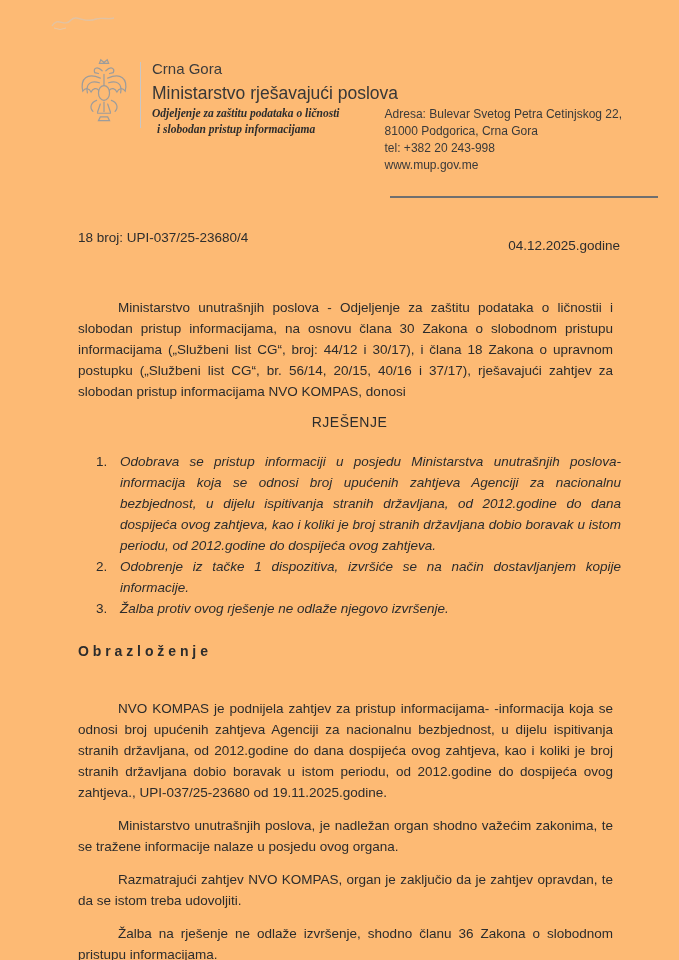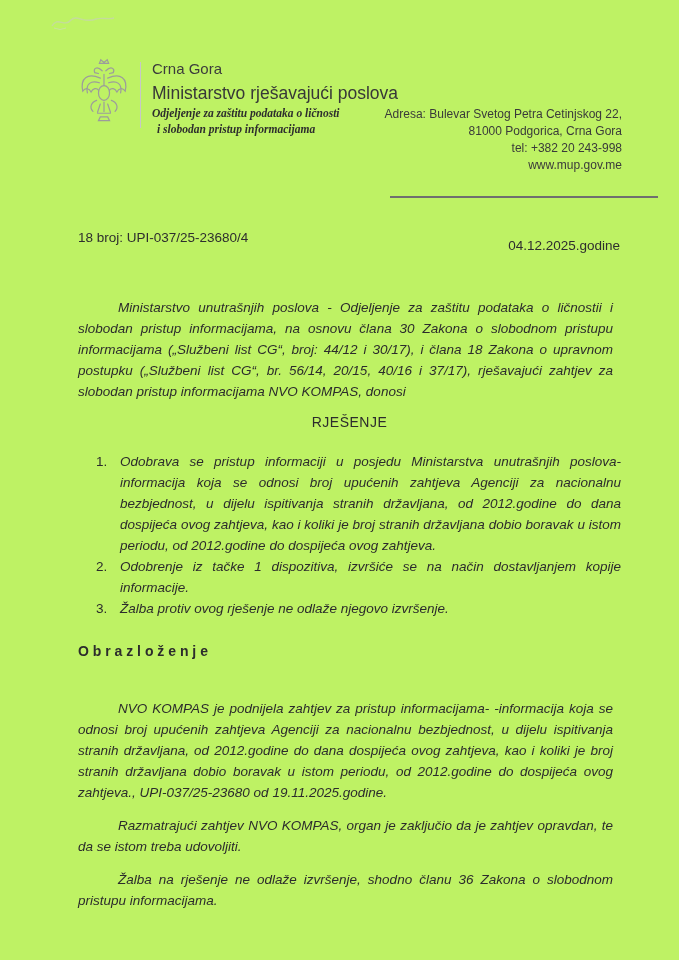--- a/index.html
+++ b/index.html
@@ -1,45 +1,45 @@
 <!DOCTYPE html>
 <html><head>
 <meta charset="utf-8">
 <style>
   html,body{margin:0;padding:0;background:#e9e9e9;}
   .page{
     position:relative;
     width:679px;height:960px;
     margin:0 auto;
-    background:#bef264;
+    background:#fdba74;
     overflow:hidden;
     font-family:"Liberation Sans", sans-serif;
     color:#2e2e2e;
   }
   
   .scribble{position:absolute;left:38px;top:6px;opacity:.55;}
   
   .coa{position:absolute;left:76px;top:56px;}
   .lh-divider{position:absolute;left:140px;top:62px;width:1px;height:66px;background:#c7c7c7;}
   .lh-text{position:absolute;left:152px;top:60px;line-height:1.15;}
   .lh-country{font-size:15px;color:#3c3c3c;margin:0 0 6px 0;}
   .lh-ministry{font-size:17.5px;color:#373737;margin:0 0 3px 0;}
   .lh-dept{font-family:"Liberation Serif", serif;font-weight:bold;font-size:11.5px;color:#2d2d2d;line-height:1.35;font-style:italic;}
   .lh-dept .l2{padding-left:5px;}
-  .addr{position:absolute;right:57px;top:106px;text-align:right;font-size:12px;color:#3a3a3a;line-height:17px;}
+  .addr{position:absolute;right:57px;top:106px;font-size:12px;color:#3a3a3a;line-height:17px;}
   .lh-rule{position:absolute;left:390px;top:196px;width:268px;height:2px;background:#6f6f6f;}
   
   .refnum{position:absolute;left:78px;top:230px;font-size:13.5px;}
   .docdate{position:absolute;right:59px;top:238px;font-size:13.5px;}
   
   .body{
     position:absolute;left:78px;top:297px;width:543px;
     font-size:13.5px;line-height:21px;color:#2c2c2c;
   }
-  .para{margin:0 8px 12px 0;text-align:justify;text-indent:40px;font-style:italic;}
+  .para{margin:0 8px 12px 0;text-align:justify;text-indent:40px;}
   .intro{margin-bottom:8px;}
   .h-rjesenje{
     text-align:center;font-weight:normal;font-size:14px;letter-spacing:.5px;
     margin:10px 0 18px 0;
   }
   .h-obraz{
     text-align:left;font-weight:bold;font-size:14px;
     margin:22px 0 36px 0;
   }
   ol.disp{list-style:none;margin:0 0 2px 0;padding:0 0 0 18px;}
@@ -115,18 +115,19 @@
       </li>
       <li>
         <span class="num">3.</span>
         <span class="itxt">Žalba protiv ovog rješenje ne odlaže njegovo izvršenje.</span>
       </li>
     </ol>
 
     <div class="h-obraz">O b r a z l o ž e n j e</div>
 
     <p class="para">NVO KOMPAS je podnijela zahtjev za pristup informacijama- -informacija koja se odnosi broj upućenih zahtjeva Agenciji za nacionalnu bezbjednost, u dijelu ispitivanja stranih državljana, od 2012.godine do dana dospijeća ovog zahtjeva, kao i koliki je broj stranih državljana dobio boravak u istom periodu, od 2012.godine do dospijeća ovog zahtjeva., UPI-037/25-23680 od 19.11.2025.godine.</p>
+    <p class="para">Ministarstvo unutrašnjih poslova, je nadležan organ shodno važećim zakonima, te se tražene informacije nalaze u posjedu ovog organa.</p>
     <p class="para">Razmatrajući zahtjev NVO KOMPAS, organ je zaključio da je zahtjev opravdan, te da se istom treba udovoljiti.</p>
     <p class="para">Žalba na rješenje ne odlaže izvršenje, shodno članu 36 Zakona o slobodnom pristupu informacijama.</p>
 
   </div>
 
 </div>
 
 </body></html>

